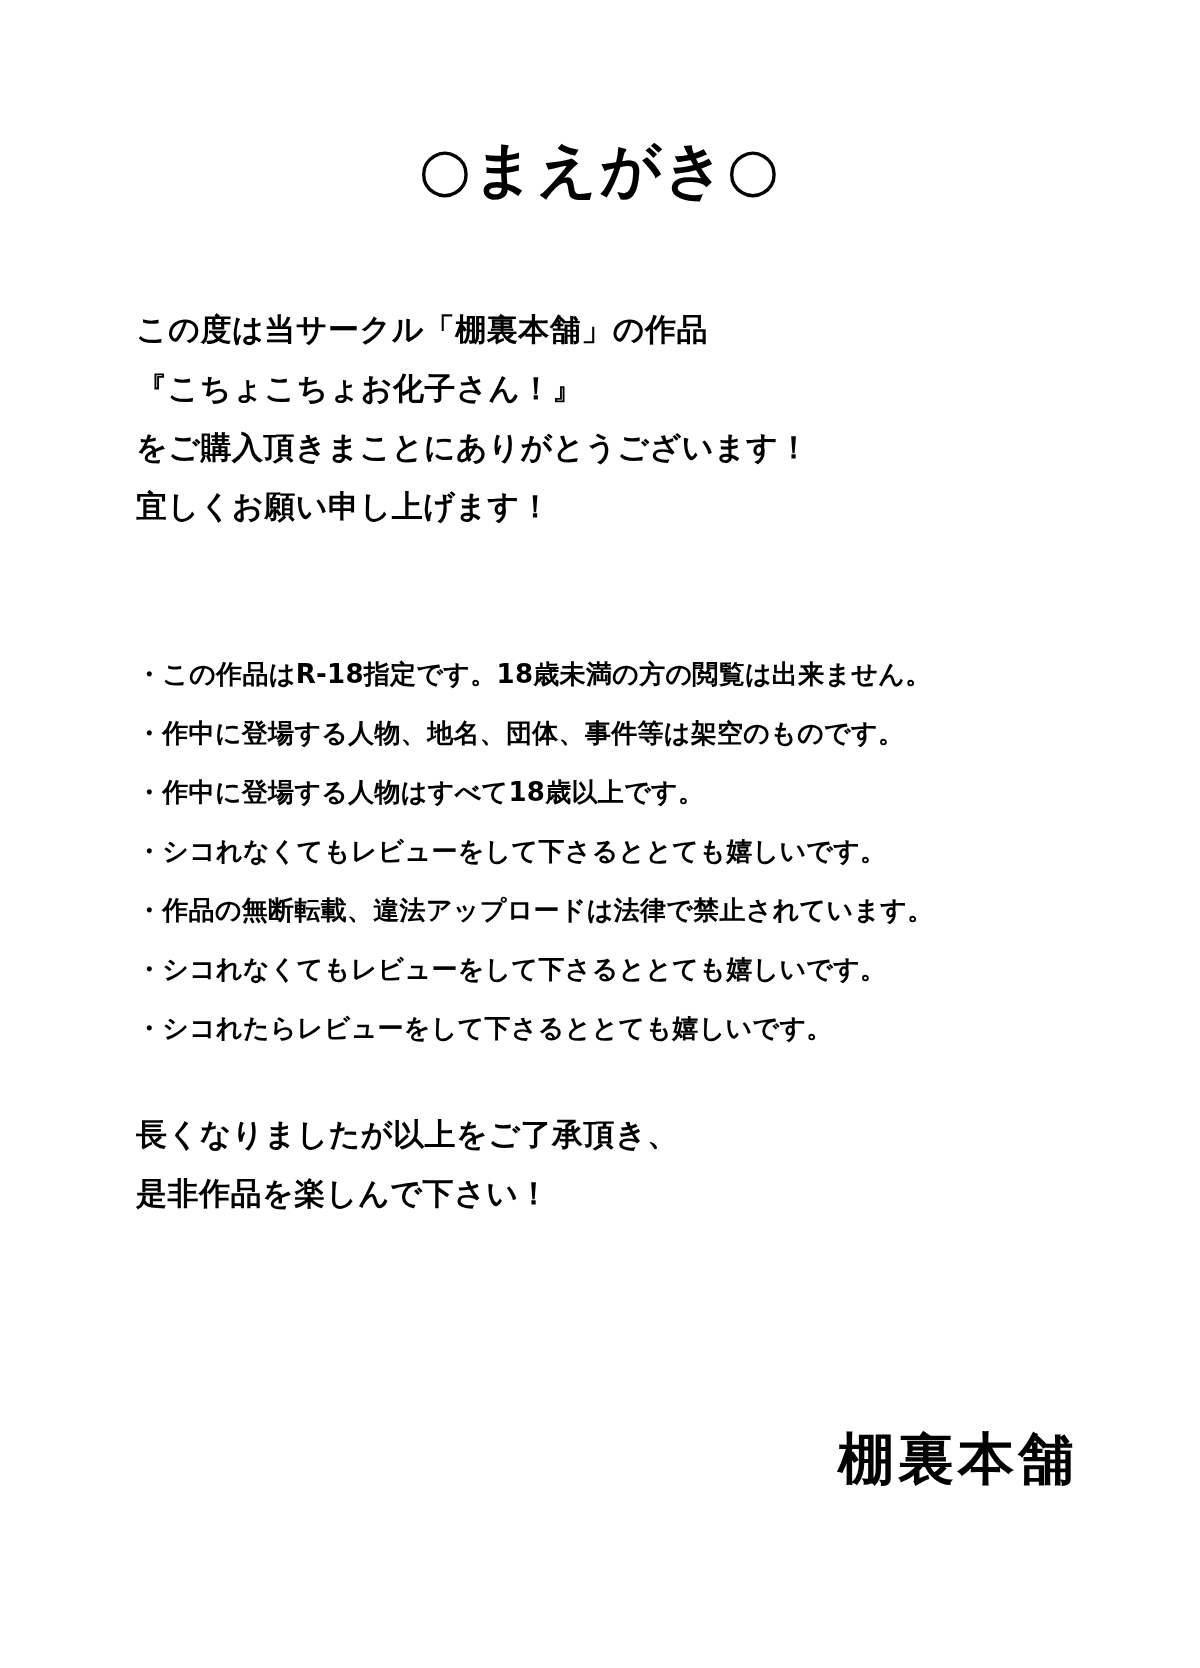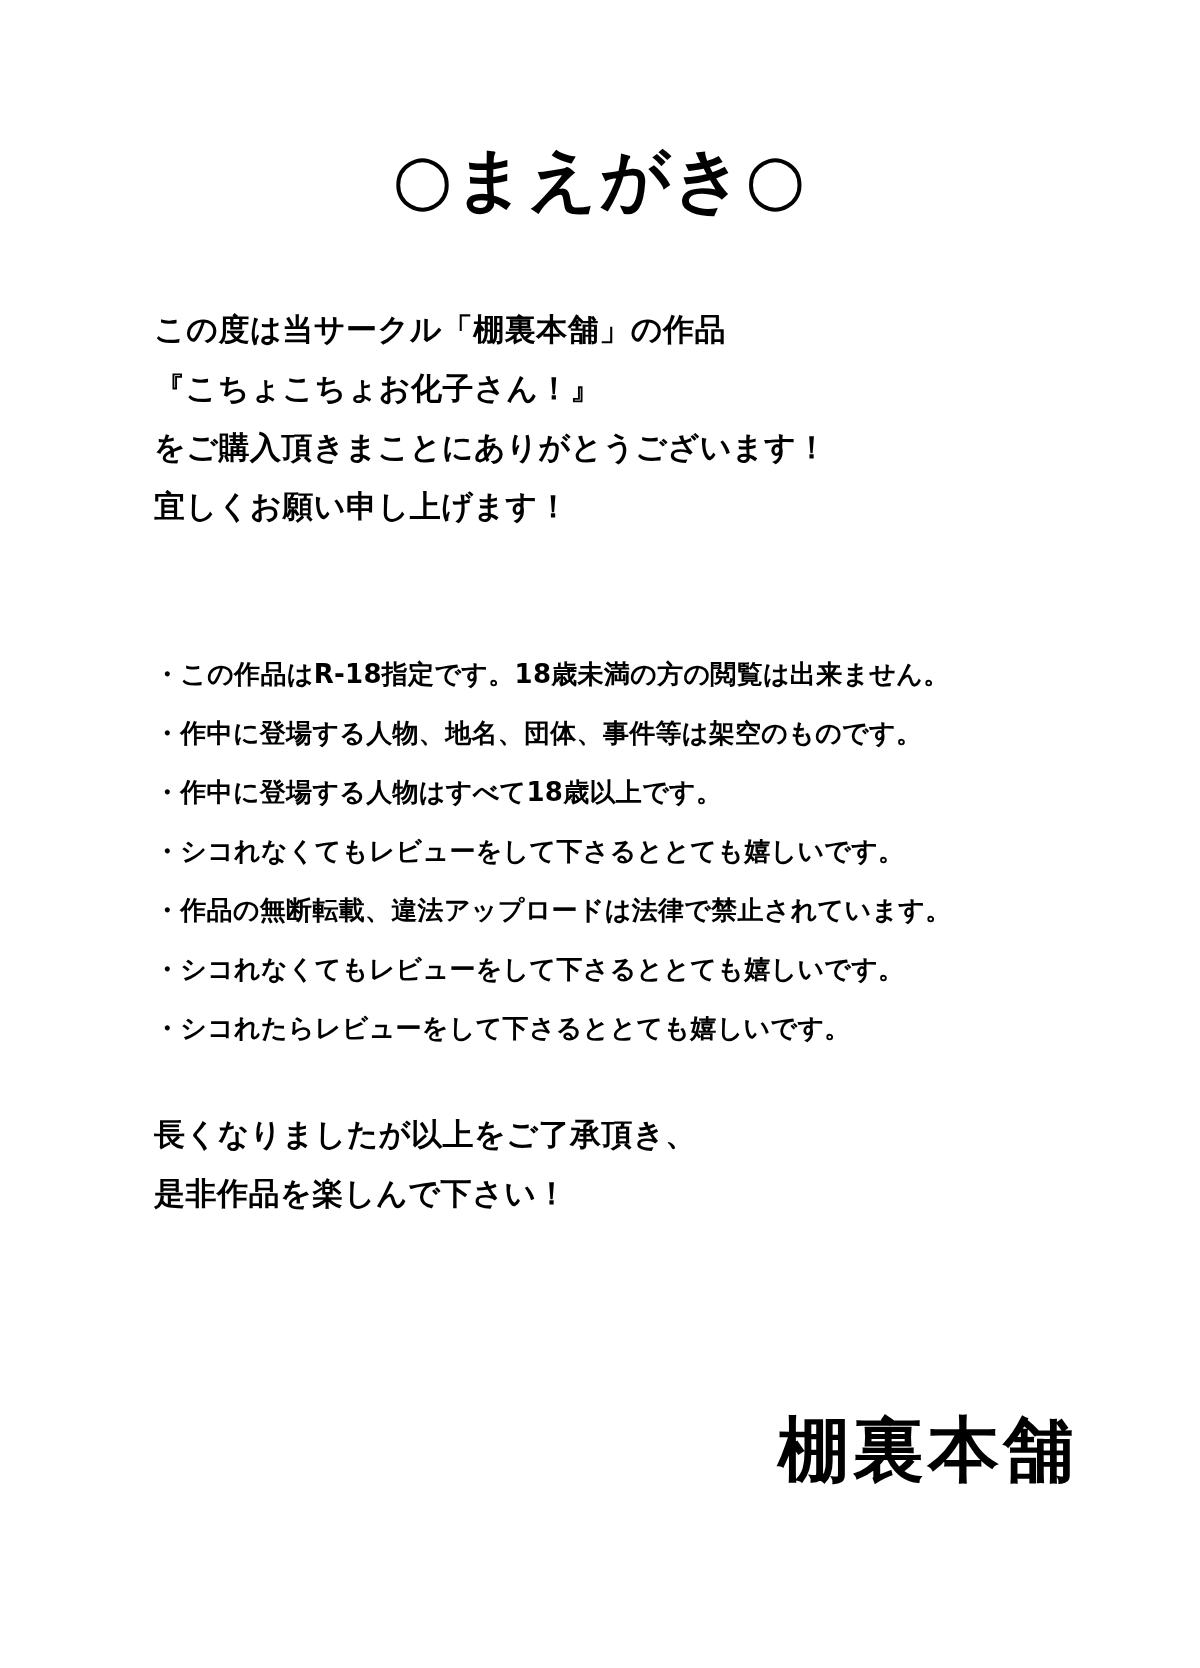--- a/index.html
+++ b/index.html
@@ -22,32 +22,31 @@
     height: 1668px;
     box-sizing: border-box;
   }
 
   .title {
     position: absolute;
     top: 96px;
     left: 0;
     width: 1200px;
     text-align: center;
-    font-size: 69px;
+    font-size: 60px;
     font-weight: 700;
     letter-spacing: 2px;
     line-height: 1.1;
     white-space: nowrap;
   }
 
   .body-block {
     position: absolute;
     left: 136px;
     width: 1000px;
-    margin-left: 18px;
   }
 
   .intro {
     top: 300px;
   }
 
   .notes {
     top: 645px;
   }
 
@@ -68,21 +67,21 @@
     font-weight: 700;
     line-height: 59px;
     letter-spacing: 0.3px;
     white-space: nowrap;
   }
 
   .signature {
     position: absolute;
     right: 122px;
     bottom: 170px;
-    font-size: 71px;
+    font-size: 56px;
     font-weight: 700;
     letter-spacing: 4px;
     white-space: nowrap;
   }
 </style>
 </head>
 <body>
 
 <div class="page">
 

